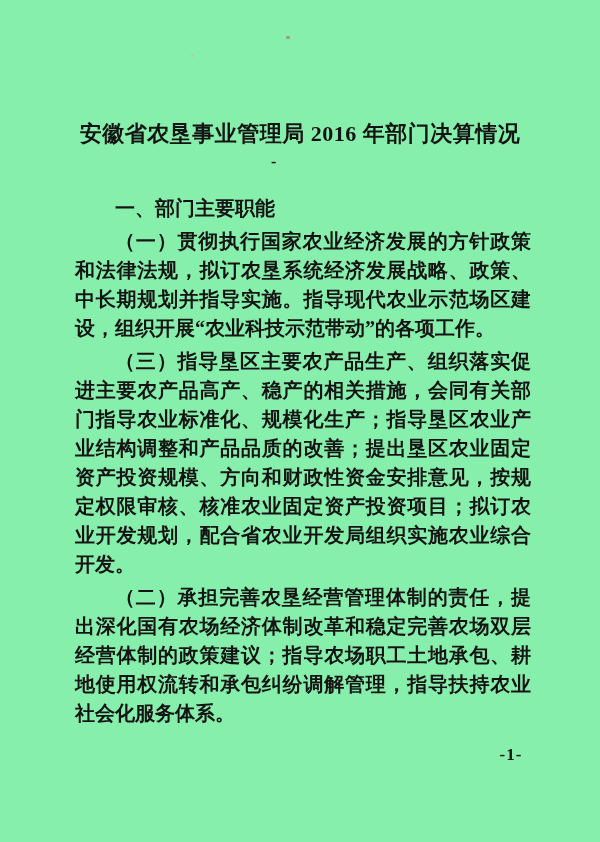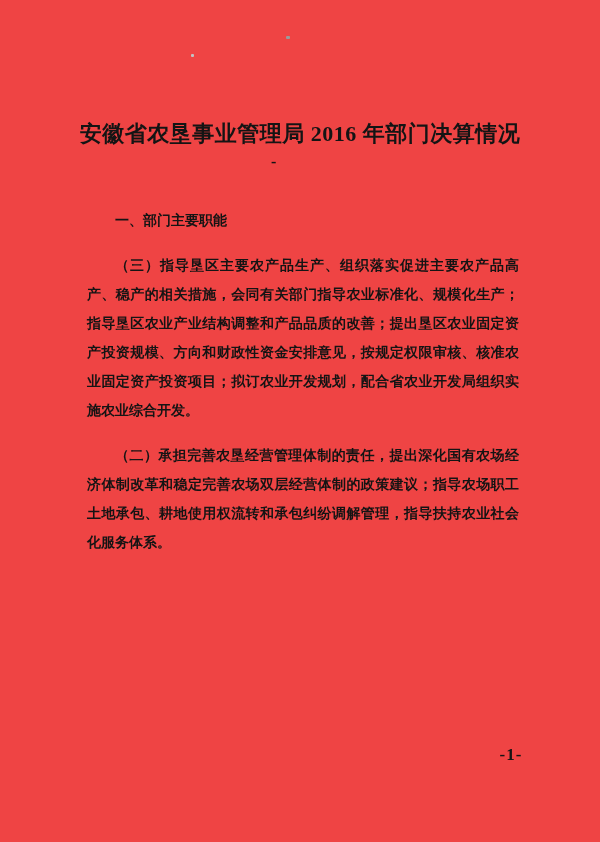--- a/index.html
+++ b/index.html
@@ -5,21 +5,21 @@
   html, body {
     margin: 0;
     padding: 0;
     background: #ffffff;
   }
   .page {
     position: relative;
     width: 600px;
     height: 842px;
     margin: 0 auto;
-    background: #ef4444;
+    background: #86efac;
     color: #141414;
     font-family: "Liberation Serif", "DejaVu Serif", serif;
     overflow: hidden;
   }
   .speck {
     position: absolute;
     background: #9a9a9a;
     border-radius: 1px;
   }
   .speck-1 { left: 286px; top: 36px; width: 4px; height: 3px; }
@@ -43,22 +43,22 @@
     font-size: 16px;
     font-weight: bold;
   }
   .content {
     position: absolute;
     top: 190px;
     left: 71px;
     width: 464px;
   }
   .content p {
-    margin: 16px;
-    font-size: 14px;
+    margin: 4px;
+    font-size: 20px;
     font-weight: bold;
     line-height: 29px;
     text-align: justify;
     text-justify: inter-character;
     text-indent: 2em;
     letter-spacing: 0px;
     word-break: break-all;
     overflow-wrap: anywhere;
   }
   .section-heading {
@@ -82,19 +82,20 @@
 
   <div class="speck speck-1"></div>
   <div class="speck speck-2"></div>
 
   <h1 class="title">安徽省农垦事业管理局 2016 年部门决算情况</h1>
 
   <div class="title-dash">-</div>
 
   <div class="content">
     <p class="section-heading">一、部门主要职能</p>
+    <p class="para">（一）贯彻执行国家农业经济发展的方针政策和法律法规，拟订农垦系统经济发展战略、政策、中长期规划并指导实施。指导现代农业示范场区建设，组织开展“农业科技示范带动”的各项工作。</p>
     <p class="para">（三）指导垦区主要农产品生产、组织落实促进主要农产品高产、稳产的相关措施，会同有关部门指导农业标准化、规模化生产；指导垦区农业产业结构调整和产品品质的改善；提出垦区农业固定资产投资规模、方向和财政性资金安排意见，按规定权限审核、核准农业固定资产投资项目；拟订农业开发规划，配合省农业开发局组织实施农业综合开发。</p>
     <p class="para">（二）承担完善农垦经营管理体制的责任，提出深化国有农场经济体制改革和稳定完善农场双层经营体制的政策建议；指导农场职工土地承包、耕地使用权流转和承包纠纷调解管理，指导扶持农业社会化服务体系。</p>
   </div>
 
   <div class="page-number">-1-</div>
 
 </div>
 
 </body></html>

